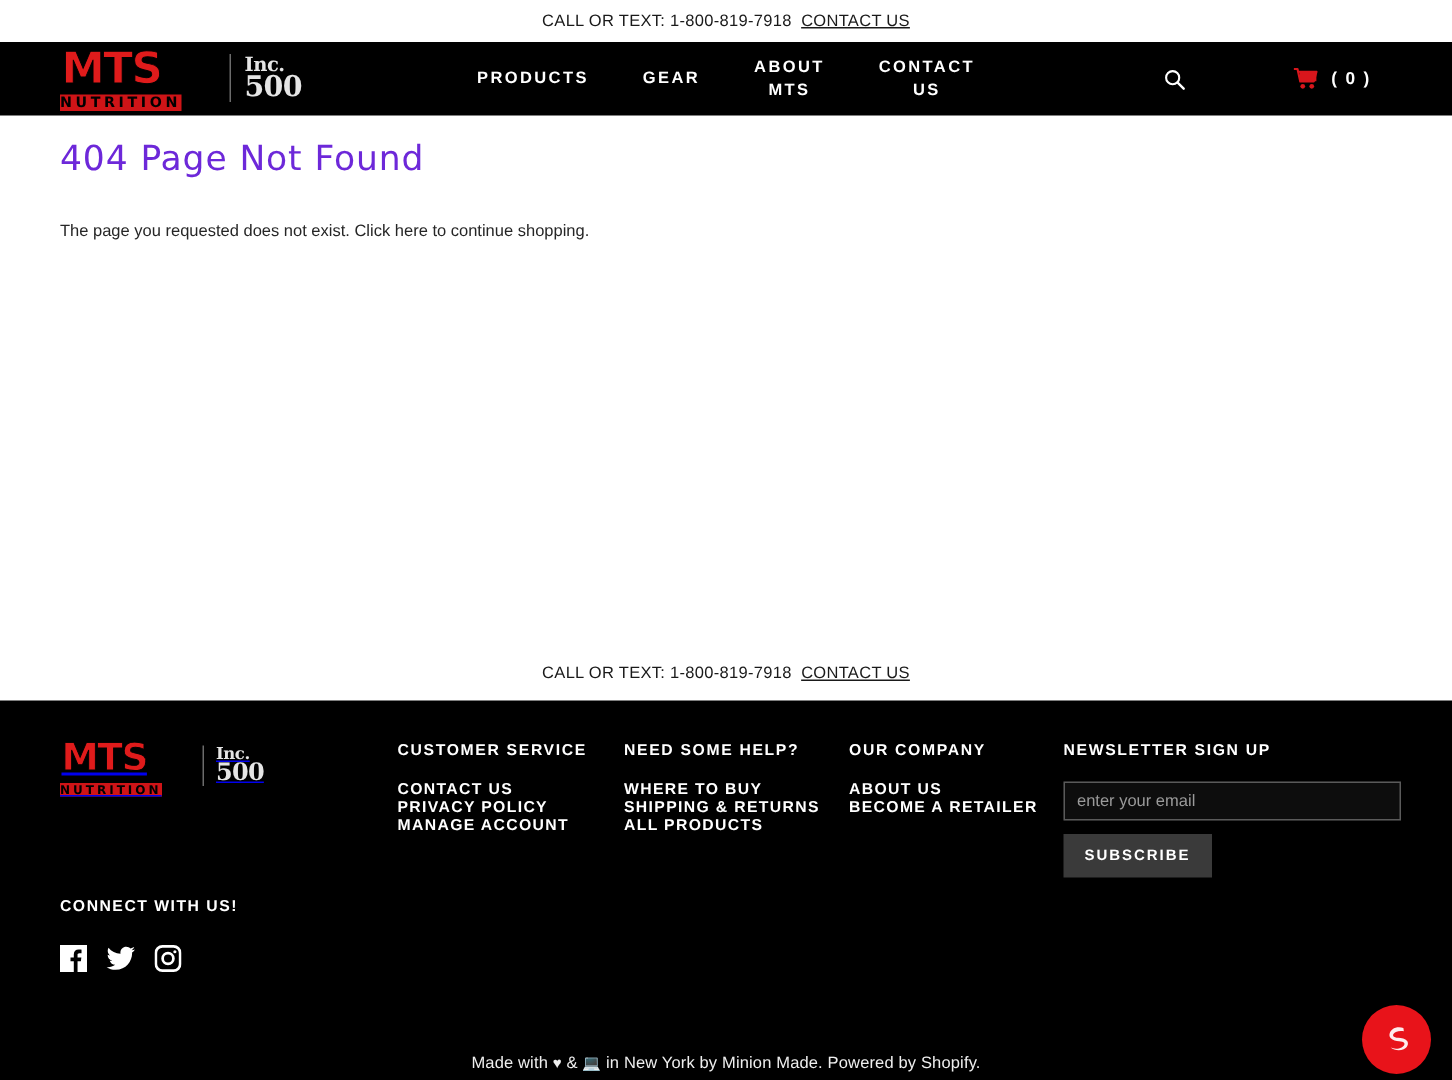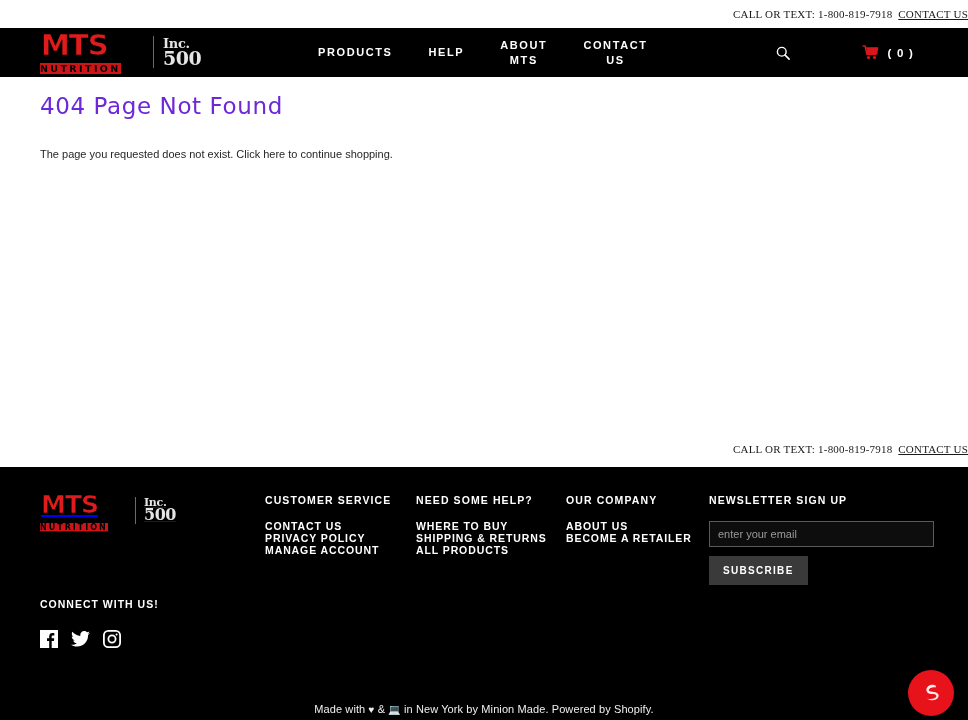--- a/index.html
+++ b/index.html
@@ -10,26 +10,25 @@
     overflow: hidden;
     background: #ffffff;
     font-family: "Liberation Sans", sans-serif;
     color: #222222;
   }
 
   
   .announce {
     width: 100%;
     background: #ffffff;
-    text-align: right;
+    text-align: center;
     font-size: 11px;
     letter-spacing: 0.2px;
     color: #1a1a1a;
     line-height: 1;
-    font-family: Liberation Serif, serif;
   }
   .announce-top { padding-top: 9px; padding-bottom: 8px; }
   .announce-bottom { padding-top: 13px; padding-bottom: 12px; }
   .announce .phone { font-weight: 400; }
   .announce .contact-link {
     color: #1a1a1a;
     text-decoration: underline;
     margin-left: 3px;
   }
 
@@ -334,21 +333,21 @@
     </span>
     <span class="logo-divider"></span>
     <span class="logo-inc">
       <span class="inc-word">Inc.</span>
       <span class="inc-num">500</span>
     </span>
   </a>
 
   <nav class="main-nav">
     <a href="#" class="nav-item">PRODUCTS</a>
-    <a href="#" class="nav-item">HELP</a>
+    <a href="#" class="nav-item">GEAR</a>
     <a href="#" class="nav-item">ABOUT
 MTS</a>
     <a href="#" class="nav-item">CONTACT
 US</a>
   </nav>
 
   <div class="header-actions">
     <button class="search-btn" aria-label="Search">
       <svg width="14" height="14" viewBox="0 0 16 16">
         <circle cx="6.6" cy="6.6" r="5" fill="none" stroke="#ffffff" stroke-width="1.6"></circle>

